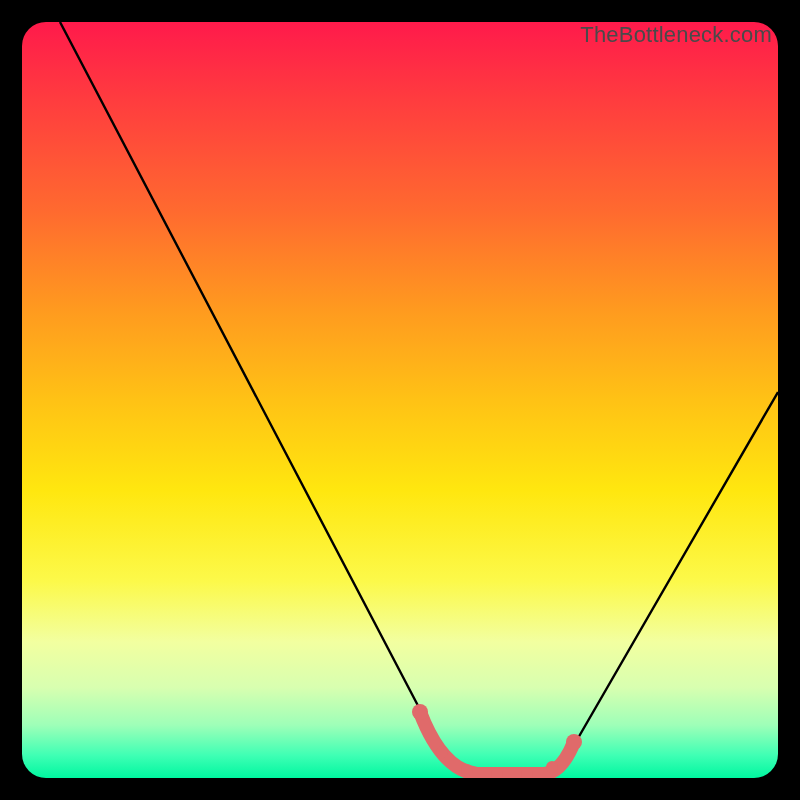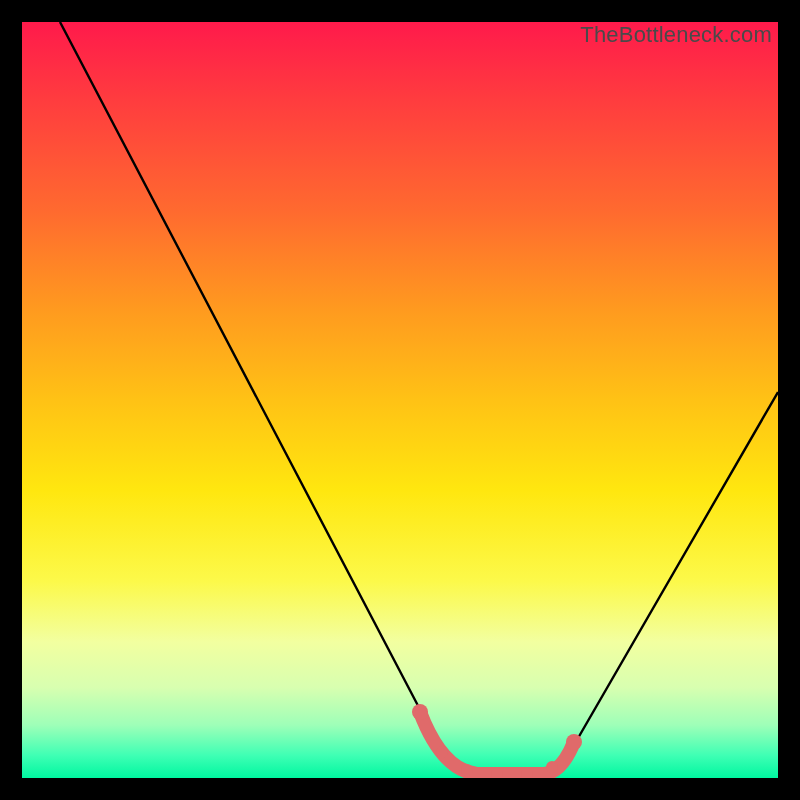--- a/index.html
+++ b/index.html
@@ -33,20 +33,21 @@
       #ff9a1f 38%,
       #ffc215 50%,
       #ffe70f 62%,
       #fcf94a 74%,
       #f2ffa0 82%,
       #d8ffb0 88%,
       #9effb8 93%,
       #3fffb4 97%,
       #00f7a0 100%
     );
+    border-radius: 24px;
   }
   .watermark {
     position: absolute;
     top: 0px;
     right: 6px;
     font-size: 22px;
     font-weight: 500;
     color: #4a4a4a;
     letter-spacing: 0.2px;
     z-index: 10;

